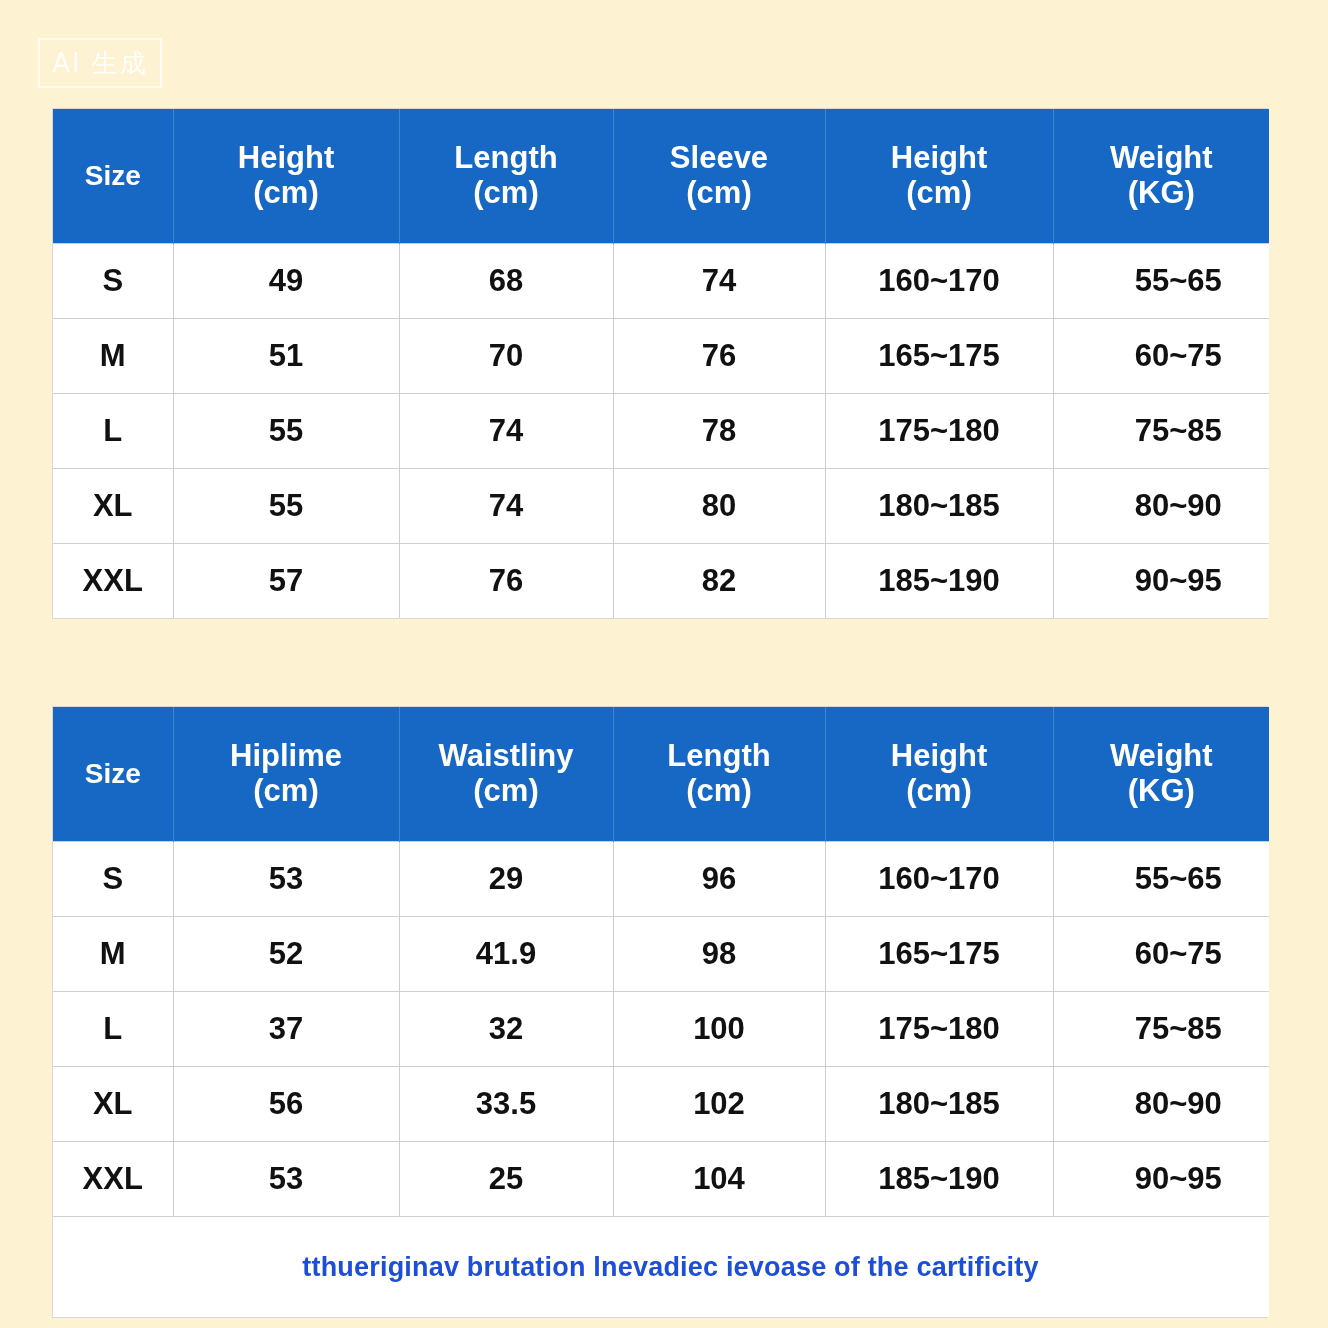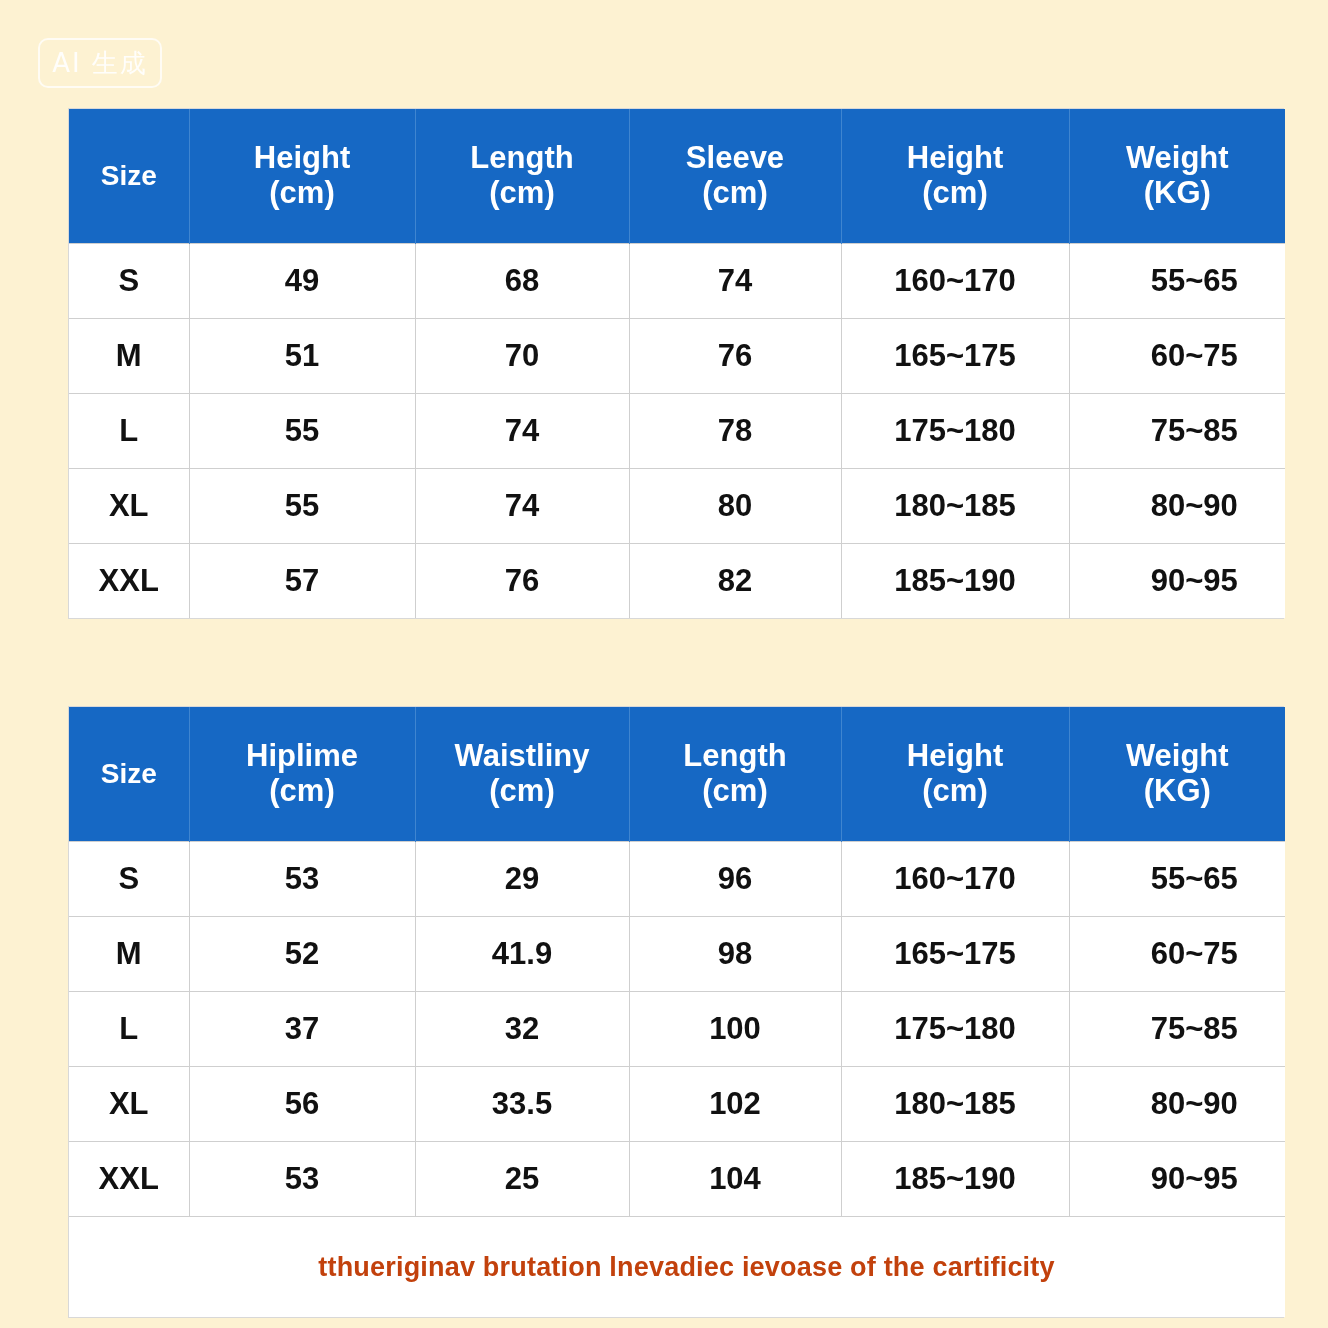--- a/index.html
+++ b/index.html
@@ -15,33 +15,33 @@
     overflow: hidden;
   }
 
   .watermark {
     position: absolute;
     left: 38px;
     top: 38px;
     width: 120px;
     height: 46px;
     border: 2px solid rgba(255,255,255,0.75);
-    border-radius: 10px;
+    border-radius: 0;
     color: rgba(255,255,255,0.9);
     font-size: 26px;
     letter-spacing: 2px;
     display: flex;
     align-items: center;
     justify-content: center;
     font-family: "DejaVu Sans", sans-serif;
   }
 
   .table-wrap {
     position: absolute;
-    left: 68px;
+    left: 52px;
     width: 1216px;
     background: #ffffff;
     border: 1px solid #d8d8d8;
     box-sizing: border-box;
   }
   #table-1 { top: 108px; }
   #table-2 { top: 706px; }
 
   table {
     border-collapse: collapse;
@@ -83,21 +83,21 @@
   col.c-size { width: 120px; }
   col.c-a { width: 226px; }
   col.c-b { width: 214px; }
   col.c-c { width: 212px; }
   col.c-d { width: 228px; }
   col.c-e { width: 216px; }
 
   .note-row td {
     height: 100px;
     border-right: none;
-    color: #c2410c;
+    color: #1d4ed8;
     font-size: 27px;
     font-weight: bold;
     letter-spacing: 0.2px;
     text-align: center;
     padding: 0 16px;
   }
 </style>
 </head>
 <body>
 

